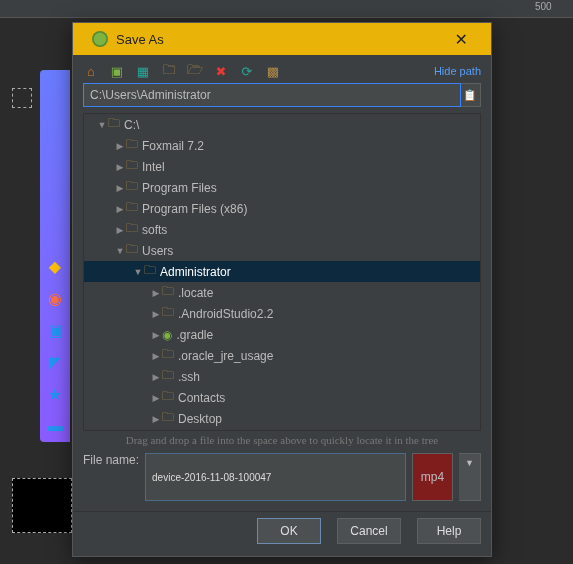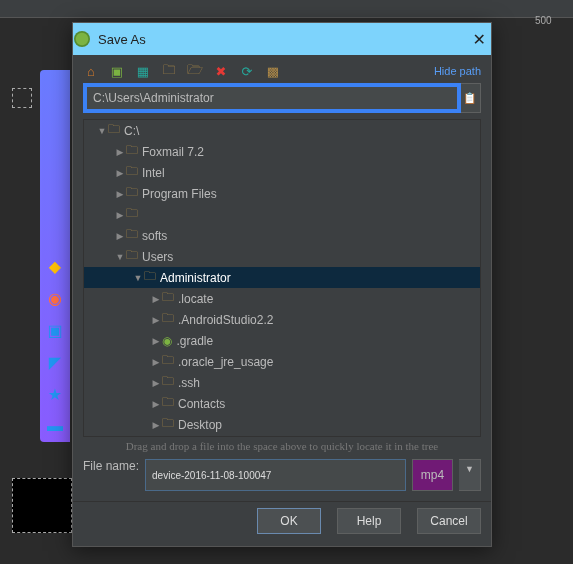--- a/index.html
+++ b/index.html
@@ -1,59 +1,59 @@
 <!DOCTYPE html>
 <html><head>
 <meta charset="utf-8">
 <style>
 * { margin: 0; padding: 0; box-sizing: border-box; font-family: "Segoe UI", Arial, sans-serif; }
 body { background: #2b2b2b; width: 573px; height: 564px; overflow: hidden; position: relative; }
 
 
 .ruler { position: absolute; top: 0; left: 0; right: 0; height: 18px; background: #3c3f41; border-bottom: 1px solid #555; }
-.ruler .lbl { position: absolute; top: 15px; color: #aaa; font-size: 10px; }
+.ruler .lbl { position: absolute; top: 1px; color: #aaa; font-size: 10px; }
 
 
 .sidetools { position: absolute; left: 40px; top: 70px; width: 30px; background: linear-gradient(#6a7cff,#8a5cff); border-radius: 4px 0 0 4px; padding-top: 180px; }
 .sidetools .tool { width: 30px; height: 32px; display: flex; align-items: center; justify-content: center; font-size: 16px; }
 
 
 .marquee1 { position: absolute; left: 12px; top: 88px; width: 20px; height: 20px; border: 1px dashed #aaa; }
 .marquee2 { position: absolute; left: 12px; top: 478px; width: 60px; height: 55px; border: 1px dashed #aaa; background: #000; }
 
 
 .dialog { position: absolute; left: 72px; top: 22px; width: 420px; background: #3c3f41; border: 1px solid #555; box-shadow: 0 4px 20px rgba(0,0,0,.5); }
-.titlebar { height: 32px; background: #7dd3fc; display: flex; align-items: center; padding: 0 1px; }
+.titlebar { height: 32px; background: #eab308; display: flex; align-items: center; padding: 0 19px; }
 .titlebar .icon { width: 16px; height: 16px; background: radial-gradient(circle,#7cb342 50%,#558b2f 60%); border-radius: 50%; margin-right: 8px; }
 .titlebar .title { flex: 1; color: #222; font-size: 13px; }
 .titlebar .close { color: #222; font-size: 16px; cursor: pointer; padding: 0 4px; }
 
 .toolbar { display: flex; align-items: center; padding: 8px 10px 4px; gap: 10px; }
 .toolbar .ticon { width: 16px; height: 16px; display: flex; align-items: center; justify-content: center; font-size: 13px; }
 .toolbar .spacer { flex: 1; }
 .toolbar .hidepath { color: #589df6; font-size: 11px; cursor: pointer; }
 
 .pathbar { display: flex; margin: 0 10px 6px; }
-.pathbar input { flex: 1; background: #45494a; border: 4px solid #3b82f6; color: #bbb; font-size: 12px; padding: 4px 6px; }
+.pathbar input { flex: 1; background: #45494a; border: 1px solid #3b82f6; color: #bbb; font-size: 12px; padding: 4px 6px; }
 .pathbar .pin { width: 20px; background: #45494a; border: 1px solid #5e6060; border-left: none; display: flex; align-items: center; justify-content: center; color: #aaa; font-size: 11px; }
 
 .tree { margin: 0 10px; height: 318px; overflow: hidden; background: #3c3f41; border: 1px solid #323232; font-size: 12px; color: #bbb; }
 .tree-row { display: flex; align-items: center; height: 21px; padding-left: 4px; }
 .tree-row.selected { background: #0d293e; color: #fff; }
 .tw { display: inline-block; width: 12px; text-align: center; color: #888; font-size: 9px; }
 .fold { color: #b28b47; margin-right: 4px; }
 .gr { color: #7cb342; margin-right: 4px; }
 .ind { display: inline-block; }
 .dndhint { text-align: center; color: #777; font-size: 11px; padding: 3px 0; font-family: Liberation Serif, serif; }
 
 .filerow { display: flex; margin: 4px 10px 10px; gap: 6px; }
 .filerow .lbl { color: #bbb; font-size: 12px; }
 .filerow input { flex: 1; background: #45494a; border: 1px solid #4a6a8a; color: #ddd; font-size: 10px; padding: 4px 6px; }
 .filerow input::selection { background: #2d5177; }
-.filerow .ext { background: #701a75; border: 1px solid #5e6060; color: #bbb; font-size: 12px; padding: 8px 8px; }
+.filerow .ext { background: #7f1d1d; border: 1px solid #5e6060; color: #bbb; font-size: 12px; padding: 16px 8px; }
 .filerow .extarrow { background: #4c5052; border: 1px solid #5e6060; border-left: none; color: #bbb; font-size: 9px; padding: 4px 6px; }
 
 .buttons { display: flex; justify-content: flex-end; gap: 16px; padding: 6px 10px 12px; border-top: 1px solid #323232; margin-top: 4px; }
 .buttons button { background: #4c5052; border: 1px solid #5e6060; color: #ddd; font-size: 12px; padding: 5px 0; width: 64px; cursor: pointer; }
 .buttons button.primary { border: 1px solid #6a8aaf; }
 </style>
 </head>
 <body>
 
 <div class="ruler">
@@ -118,20 +118,21 @@
       <div class="tree-row">
         <span class="ind" style="width: 26px;"></span>
         <span class="tw">▶</span>
         <span class="fold">🗀</span>
         <span>Program Files</span>
       </div>
       <div class="tree-row">
         <span class="ind" style="width: 26px;"></span>
         <span class="tw">▶</span>
         <span class="fold">🗀</span>
+        <span>Program Files (x86)</span>
       </div>
       <div class="tree-row">
         <span class="ind" style="width: 26px;"></span>
         <span class="tw">▶</span>
         <span class="fold">🗀</span>
         <span>softs</span>
       </div>
       <div class="tree-row">
         <span class="ind" style="width: 26px;"></span>
         <span class="tw">▼</span>
@@ -196,16 +197,16 @@
 
   <div class="filerow">
     <span class="lbl">File name:</span>
     <input value="device-2016-11-08-100047" style="">
     <span class="ext">mp4</span>
     <span class="extarrow">▼</span>
   </div>
 
   <div class="buttons">
     <button class="primary">OK</button>
+    <button>Cancel</button>
     <button>Help</button>
-    <button>Cancel</button>
   </div>
 </div>
 
 </body></html>

